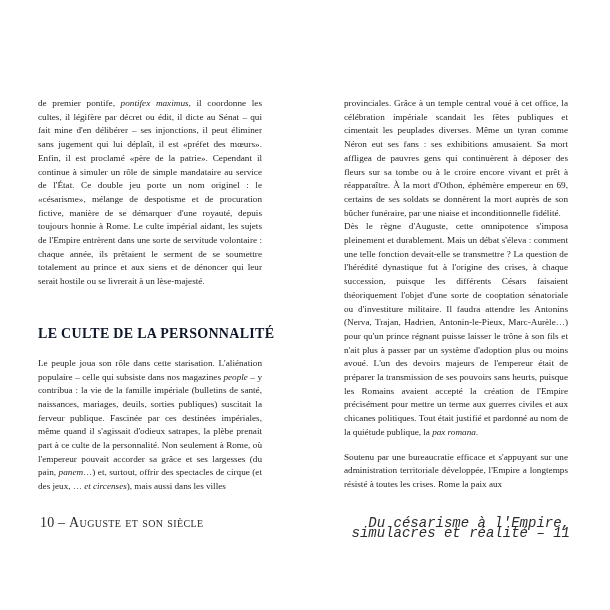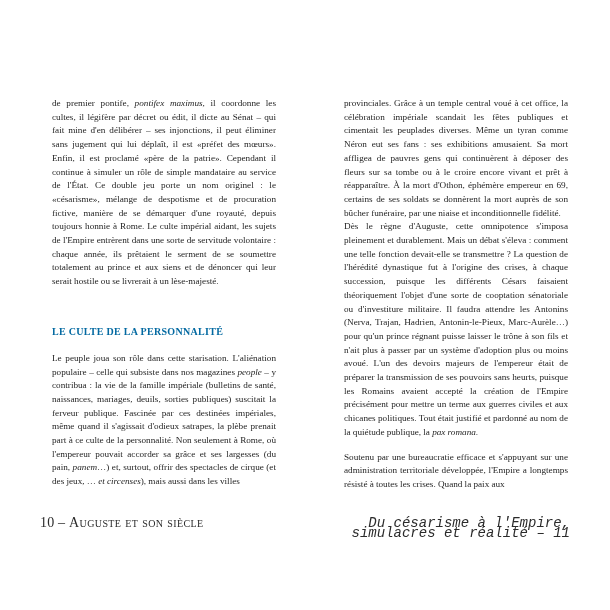--- a/index.html
+++ b/index.html
@@ -14,41 +14,41 @@
     background: #ffffff;
     overflow: hidden;
     font-family: "Liberation Serif", "DejaVu Serif", serif;
     color: #1f1f1f;
   }
   .text-column {
     position: absolute;
     top: 97px;
     width: 224px;
   }
-  .col-left  { left: 52px; }
+  .col-left  { left: 38px; }
   .col-right { left: 344px; }
 
   .body-text p {
     margin: 0;
     font-size: 9.2px;
     line-height: 13.7px;
     text-align: justify;
     hyphens: auto;
     -webkit-hyphens: auto;
     word-spacing: -0.1px;
   }
   .body-text p.spaced-para { margin-top: 11px; }
 
   .section-heading {
     margin: 37px 15px 15px 0;
-    font-size: 10px;
+    font-size: 14px;
     font-weight: bold;
     letter-spacing: 0.3px;
     white-space: nowrap;
-    color: #0369a1;
+    color: #0f172a;
   }
 
   .page-footer {
     position: absolute;
     top: 518px;
     width: 224px;
     font-size: 14px;
     line-height: 10px;
     color: #2b2b2b;
   }
@@ -69,21 +69,21 @@
 
   <div class="page-footer footer-left">
     <span>10</span>
     <span>–</span>
     <span class="small-caps">Auguste et son siècle</span>
   </div>
 
   <div class="text-column col-right body-text">
     <p>provinciales. Grâce à un temple central voué à cet office, la célébration impériale scandait les fêtes publiques et cimentait les peuplades diverses. Même un tyran comme Néron eut ses fans : ses exhibitions amusaient. Sa mort affligea de pauvres gens qui continuèrent à déposer des fleurs sur sa tombe ou à le croire encore vivant et prêt à réapparaître. À la mort d'Othon, éphémère empereur en 69, certains de ses soldats se donnèrent la mort auprès de son bûcher funéraire, par une niaise et inconditionnelle fidélité.</p>
     <p>Dès le règne d'Auguste, cette omnipotence s'imposa pleinement et durablement. Mais un débat s'éleva : comment une telle fonction devait-elle se transmettre ? La question de l'hérédité dynastique fut à l'origine des crises, à chaque succession, puisque les différents Césars faisaient théoriquement l'objet d'une sorte de cooptation sénatoriale ou d'investiture militaire. Il faudra attendre les Antonins (Nerva, Trajan, Hadrien, Antonin-le-Pieux, Marc-Aurèle…) pour qu'un prince régnant puisse laisser le trône à son fils et n'ait plus à passer par un système d'adoption plus ou moins avoué. L'un des devoirs majeurs de l'empereur était de préparer la transmission de ses pouvoirs sans heurts, puisque les Romains avaient accepté la création de l'Empire précisément pour mettre un terme aux guerres civiles et aux chicanes politiques. Tout était justifié et pardonné au nom de la quiétude publique, la <i>pax romana</i>.</p>
-    <p class="spaced-para">Soutenu par une bureaucratie efficace et s'appuyant sur une administration territoriale développée, l'Empire a longtemps résisté à toutes les crises. Quand la paix aux</p>
+    <p class="spaced-para">Soutenu par une bureaucratie efficace et s'appuyant sur une administration territoriale développée, l'Empire a longtemps résisté à toutes les crises. Rome la paix aux</p>
   </div>
 
   <div class="page-footer footer-right">
     <span>Du césarisme à l'Empire, simulacres et réalité</span>
     <span>–</span>
     <span>11</span>
   </div>
 
 </div>
 

